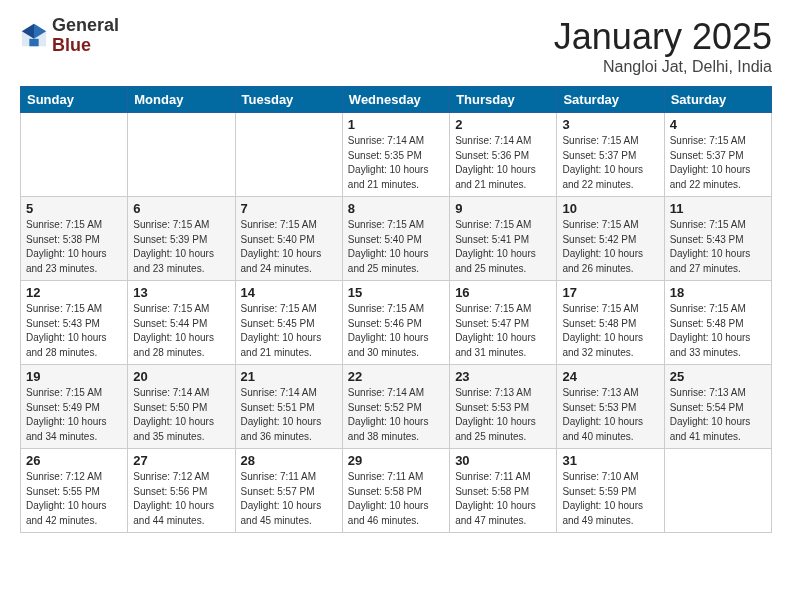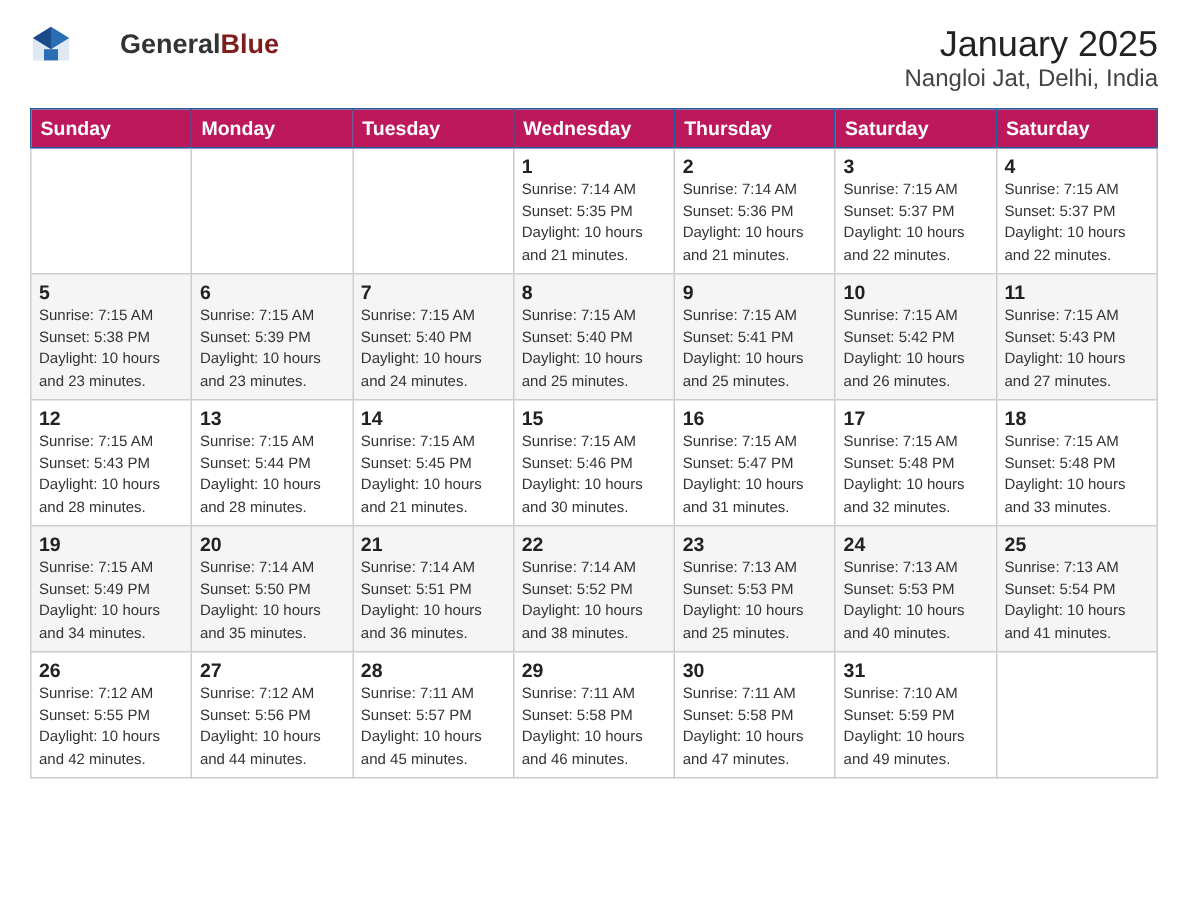--- a/index.html
+++ b/index.html
@@ -18,58 +18,57 @@
       justify-content: space-between;
       align-items: flex-start;
       margin-bottom: 10px;
     }
     .logo {
       display: flex;
       align-items: center;
     }
     .logo-text {
       display: flex;
-      flex-direction: row;
+      flex-direction: column;
       line-height: 1.1;
-      margin-left: 28px;
     }
     .logo-general {
       font-size: 18px;
       font-weight: bold;
       color: #333;
     }
     .logo-blue {
       font-size: 18px;
       font-weight: bold;
       color: #7f1d1d;
     }
     .logo-icon {
       width: 28px;
       height: 28px;
       margin-right: 4px;
     }
     .title-section {
       text-align: right;
     }
     .calendar-title {
-      font-size: 24px;
+      font-size: 36px;
       font-weight: normal;
       color: #222;
     }
     .calendar-subtitle {
       font-size: 16px;
       color: #444;
     }
     .calendar {
       width: 100%;
       border-collapse: collapse;
       border: 1px solid #ccc;
     }
     .calendar th {
-      background: #be185d;
+      background: #0369a1;
       color: #fff;
       text-align: left;
       padding: 5px 6px;
       font-size: 13px;
       border: 1px solid #2060a0;
     }
     .calendar td {
       border: 1px solid #ccc;
       vertical-align: top;
       padding: 4px 5px;

